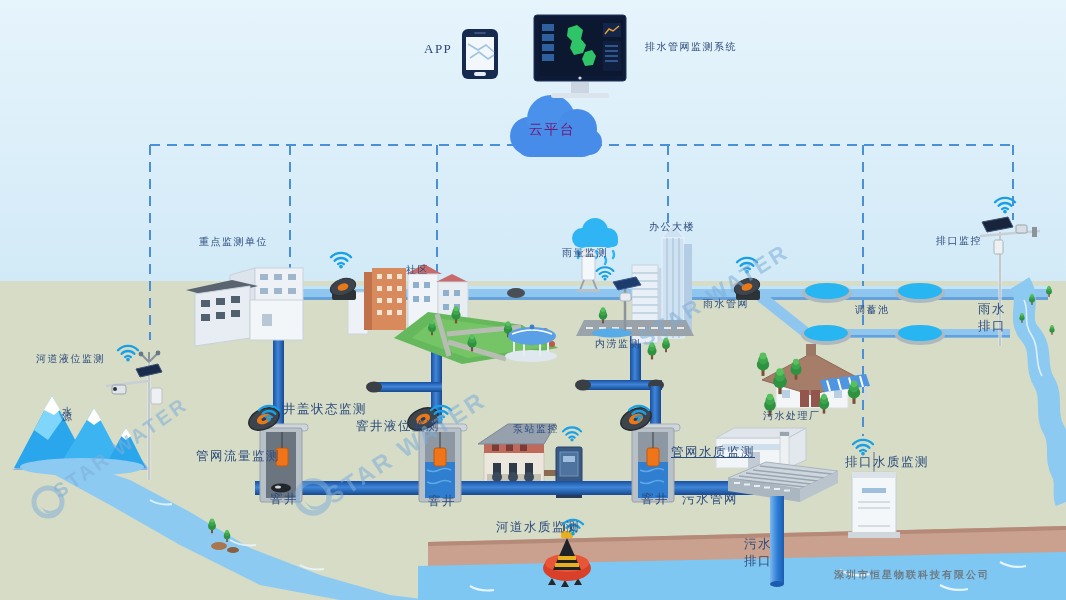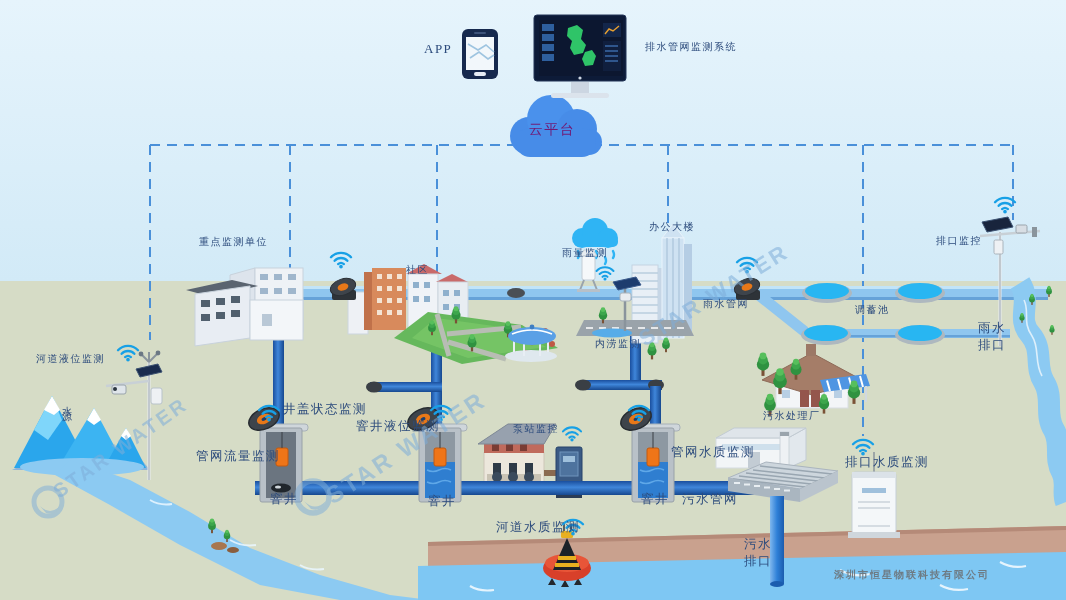--- a/index.html
+++ b/index.html
@@ -522,31 +522,31 @@
 <div class="lbl white" style="left:506px;top:121px;width:92px;text-align:center;font-size:14px;">云平台</div>
 
 <div class="lbl" style="left:199px;top:236px;">重点监测单位</div>
 <div class="lbl" style="left:406px;top:264px;">社区</div>
 <div class="lbl" style="left:562px;top:247px;">雨量监测</div>
 <div class="lbl" style="left:649px;top:221px;">办公大楼</div>
 <div class="lbl" style="left:595px;top:338px;">内涝监测</div>
 <div class="lbl" style="left:703px;top:298px;">雨水管网</div>
 <div class="lbl" style="left:855px;top:304px;">调蓄池</div>
 <div class="lbl" style="left:936px;top:235px;">排口监控</div>
-<div class="lbl two small" style="left:978px;top:320px;">
+<div class="lbl two small" style="left:978px;top:302px;font-family:Liberation Mono, monospace;">
   <div>雨水</div>
   <div>排口</div>
 </div>
 <div class="lbl" style="left:36px;top:353px;">河道液位监测</div>
 <div class="lbl vert" style="left:60px;top:398px;">水源</div>
 <div class="lbl small" style="left:283px;top:402px;">井盖状态监测</div>
 <div class="lbl small" style="left:356px;top:419px;">窨井液位监测</div>
 <div class="lbl small" style="left:196px;top:449px;">管网流量监测</div>
 <div class="lbl" style="left:513px;top:423px;">泵站监控</div>
-<div class="lbl small" style="left:671px;top:445px;">管网水质监测</div>
+<div class="lbl small" style="left:671px;top:445px;text-decoration:underline;">管网水质监测</div>
 <div class="lbl" style="left:763px;top:410px;">污水处理厂</div>
 <div class="lbl small" style="left:845px;top:455px;text-align:center;">排口水质监测</div>
 <div class="lbl small" style="left:270px;top:492px;">窨井</div>
 <div class="lbl small" style="left:428px;top:494px;">窨井</div>
 <div class="lbl small" style="left:641px;top:492px;">窨井</div>
 <div class="lbl small" style="left:682px;top:492px;">污水管网</div>
 <div class="lbl small" style="left:496px;top:520px;">河道水质监测</div>
 <div class="lbl two small" style="left:744px;top:536px;">
   <div>污水</div>
   <div>排口</div>

